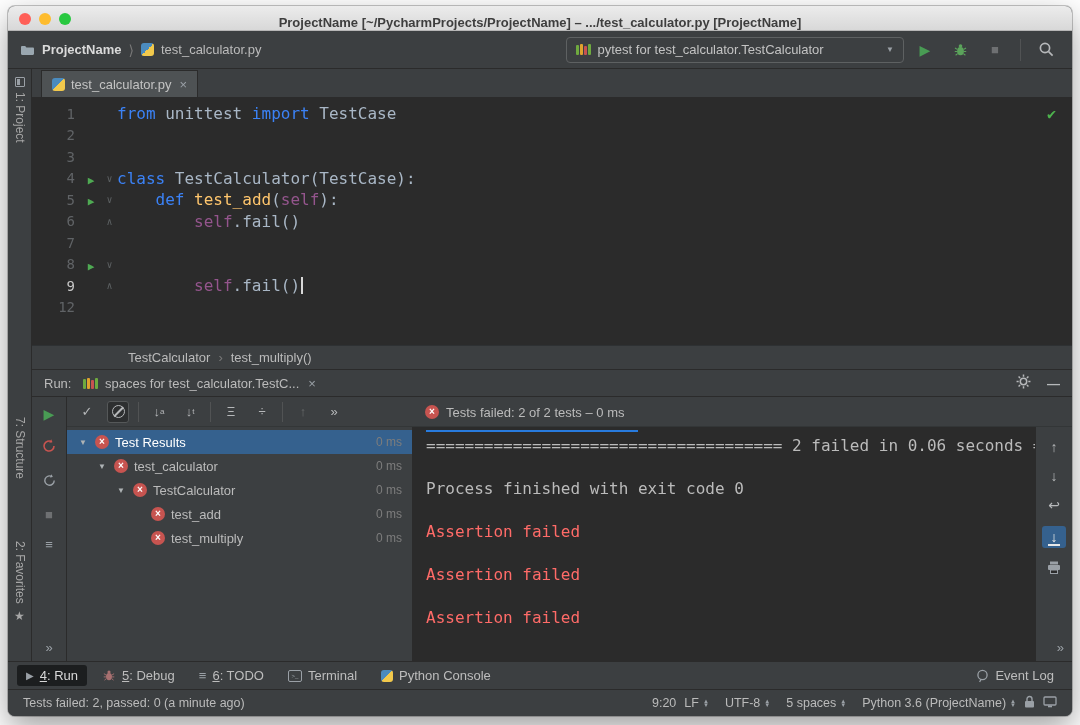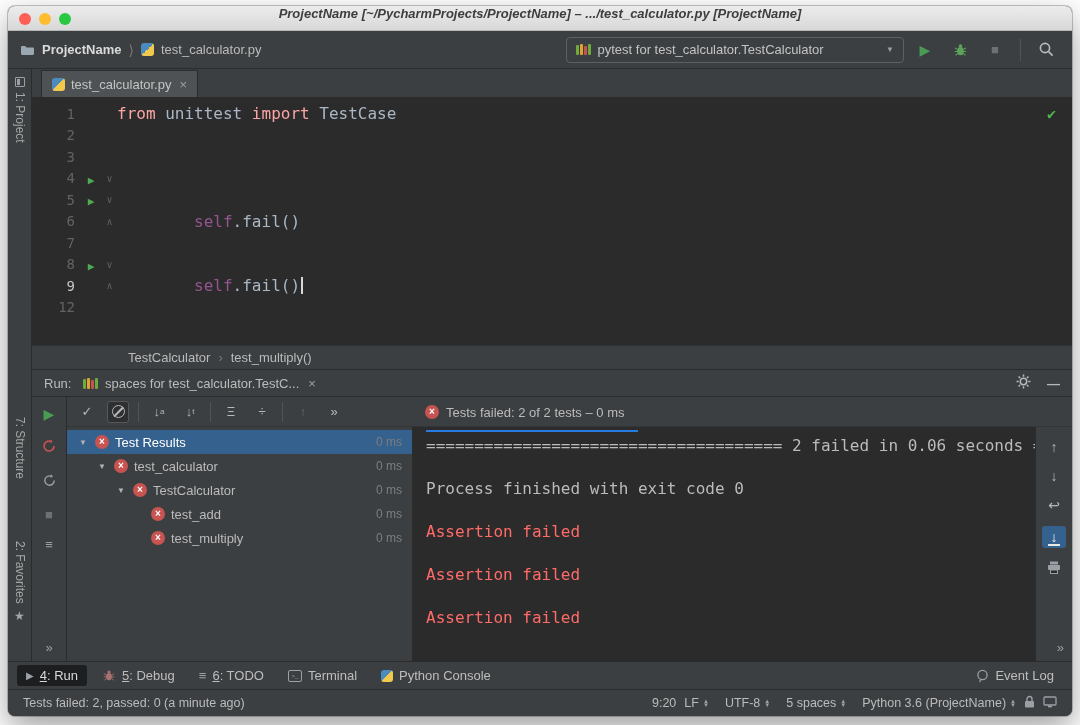--- a/index.html
+++ b/index.html
@@ -3,21 +3,21 @@
 <meta charset="utf-8">
 <style>
   * { margin:0; padding:0; box-sizing:border-box; }
   html,body { width:1080px; height:725px; background:#ffffff; font-family:"Liberation Sans","DejaVu Sans",sans-serif; }
   .window { position:absolute; left:8px; top:6px; width:1064px; height:710px; background:#3c3f41;
             border-radius:7px; overflow:hidden; display:flex; flex-direction:column;
             box-shadow:0 12px 32px rgba(0,0,0,.38), 0 0 0 1px rgba(0,0,0,.22); }
 
   
   .titlebar { height:25px; flex:0 0 auto; background:linear-gradient(#ececec,#d8d8d8); position:relative;
-              display:flex; align-items:flex-start; justify-content:center; border-bottom:1px solid #b6b6b6;font-style:italic; }
+              display:flex; align-items:flex-end; justify-content:center; border-bottom:1px solid #b6b6b6; }
   .traffic { position:absolute; left:11px; top:7px; display:flex; gap:8px; }
   .dot { width:12px; height:12px; border-radius:50%; }
   .dot.red{background:#ff5f57;} .dot.yellow{background:#febc2e;} .dot.green{background:#28c840;}
   .title-text { font-size:13px; color:#3e3e3e; font-weight:600; }
 
   
   .toolbar { height:38px; flex:0 0 auto; background:#3c3f41; border-bottom:1px solid #2b2b2b;
              display:flex; align-items:center; padding:0 12px; gap:7px; color:#bbbbbb; font-size:13px; }
   .crumb-project { font-weight:bold; color:#dadada; }
   .crumb-sep { color:#787878; font-size:14px; }
@@ -55,21 +55,21 @@
   
   .editor { height:247px; flex:0 0 auto; background:#2b2b2b; position:relative; overflow:hidden;
             font-family:"DejaVu Sans Mono","Liberation Mono",monospace; font-size:16px; padding-top:5px; }
   .code-line { display:flex; align-items:center; height:21.5px; }
   .ln { width:48px; flex:0 0 auto; text-align:right; padding-right:5px; color:#606366; font-size:14px; }
   .ln.current { color:#c8c8c8; }
   .marker { width:22px; flex:0 0 auto; text-align:center; }
   .run-arrow { color:#4faa53; font-size:11px; cursor:pointer; }
   .fold { width:15px; flex:0 0 auto; color:#5c6062; font-size:10px; text-align:center; }
   .code-text { white-space:pre; }
-  .tok-kw { color:#fca5a5; } .tok-pl { color:#a9b7c6; } .tok-fn { color:#ffc66d; } .tok-slf { color:#94558d; }
+  .tok-kw { color:#3b82f6; } .tok-pl { color:#a9b7c6; } .tok-fn { color:#ffc66d; } .tok-slf { color:#94558d; }
   .caret { display:inline-block; width:2px; height:17px; background:#d8d8d8; vertical-align:-3px; margin-left:1px; }
   .editor-check { position:absolute; right:16px; top:7px; color:#4db34d; font-size:15px; font-weight:bold; }
 
   
   .breadcrumbs { height:24px; flex:0 0 auto; background:#3c3f41; display:flex; align-items:center;
                  padding-left:96px; gap:8px; font-size:13px; color:#bbbbbb; border-top:1px solid #2e3133; }
   .bc-sep { color:#787878; }
 
   
   .run-header { height:28px; flex:0 0 auto; background:#3c3f41; border-top:1px solid #2b2b2b; border-bottom:1px solid #2b2b2b;
@@ -241,25 +241,27 @@
             <div class="code-line">
               <span class="ln">3</span>
               <span class="marker"></span>
               <span class="fold"></span>
               <span class="code-text"></span>
             </div>
             <div class="code-line">
               <span class="ln">4</span>
               <span class="marker"><span class="run-arrow">▶</span></span>
               <span class="fold">∨</span>
+              <span class="code-text"><span class="tok-kw">class</span><span class="tok-pl"> TestCalculator(TestCase):</span></span>
             </div>
             <div class="code-line">
               <span class="ln">5</span>
               <span class="marker"><span class="run-arrow">▶</span></span>
               <span class="fold">∨</span>
+              <span class="code-text"><span class="tok-pl">    </span><span class="tok-kw">def</span><span class="tok-pl"> </span><span class="tok-fn">test_add</span><span class="tok-pl">(</span><span class="tok-slf">self</span><span class="tok-pl">):</span></span>
             </div>
             <div class="code-line">
               <span class="ln">6</span>
               <span class="marker"></span>
               <span class="fold">∧</span>
               <span class="code-text"><span class="tok-pl">        </span><span class="tok-slf">self</span><span class="tok-pl">.fail()</span></span>
             </div>
             <div class="code-line">
               <span class="ln">7</span>
               <span class="marker"></span>

